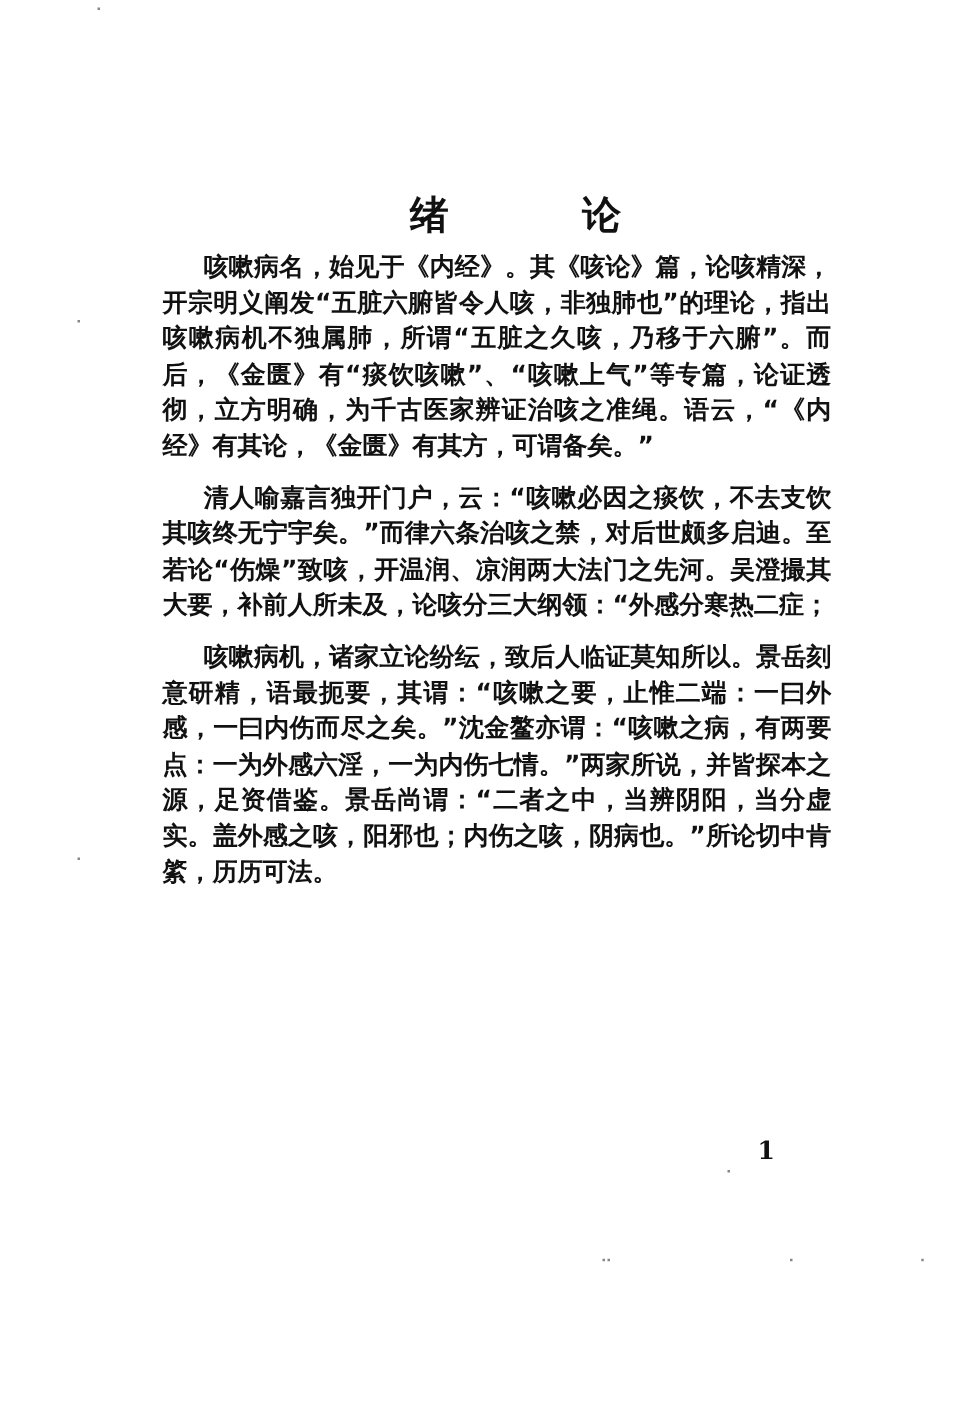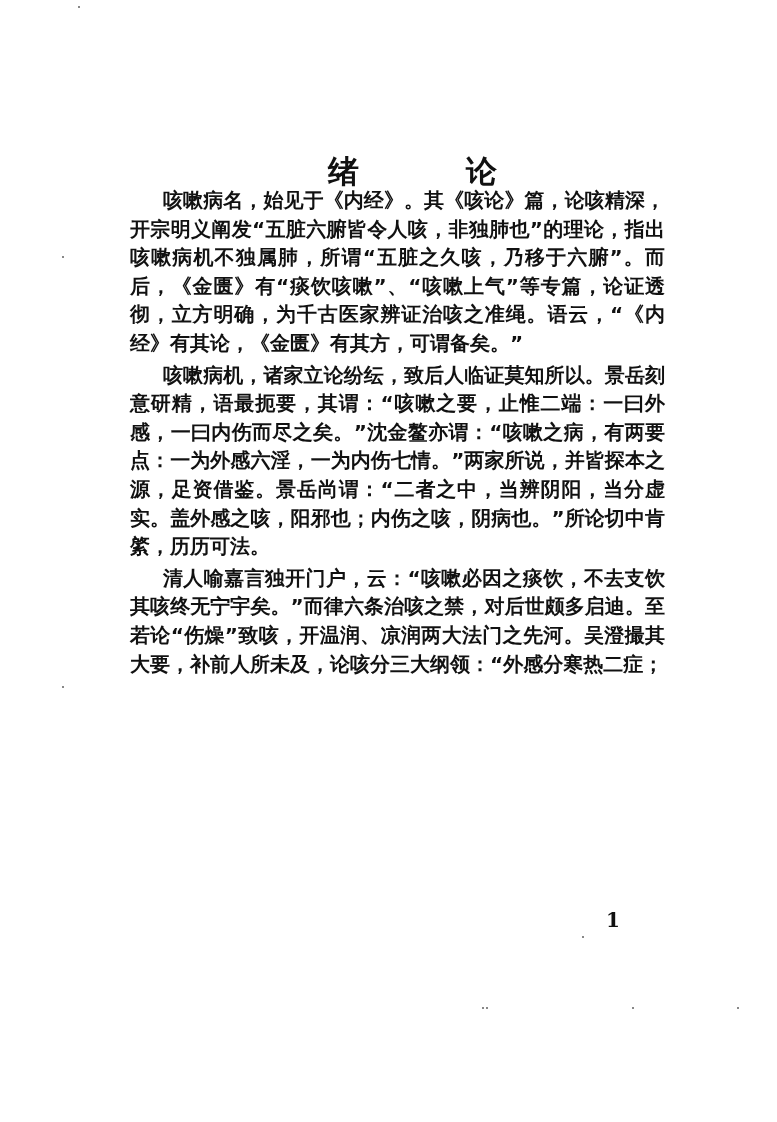--- a/index.html
+++ b/index.html
@@ -5,21 +5,21 @@
   html, body { margin: 0; padding: 0; background: #ffffff; }
   body { width: 777px; height: 1122px; position: relative; overflow: hidden;
          font-family: "DejaVu Serif", "Liberation Serif", serif; color: #111; }
   .page { position: absolute; left: 0; top: 0; width: 769px; height: 1122px; }
   .title { position: absolute; top: 130px; left: 0; width: 777px; text-align: center;
            font-size: 31px; font-weight: bold; letter-spacing: 48px; padding-left: 48px;
            font-family: "DejaVu Sans", sans-serif; }
   .body-text { position: absolute; left: 130px; top: 186px; width: 535px;
                font-size: 20px; line-height: 28.6px; text-align: justify;
                font-family: "DejaVu Sans", sans-serif; font-weight: bold; }
-  .para { text-indent: 33px; margin: 0 0 3px 0; }
+  .para { text-indent: 33px; margin: 13px 0 3px 0; }
   .page-number { position: absolute; left: 606px; top: 908px; font-size: 20px;
                  font-family: "DejaVu Serif", serif; font-weight: bold; }
   .speck { position: absolute; width: 2px; height: 2px; background: #888; }
 </style>
 </head>
 <body>
 
 <div class="page">
   <div class="speck" style="left:78px;top:6px;"></div>
   <div class="speck" style="left:62px;top:256px;"></div>
@@ -27,18 +27,18 @@
   <div class="speck" style="left:482px;top:1007px;"></div>
   <div class="speck" style="left:486px;top:1007px;"></div>
   <div class="speck" style="left:632px;top:1007px;"></div>
   <div class="speck" style="left:737px;top:1007px;"></div>
   <div class="speck" style="left:582px;top:936px;"></div>
 
   <h1 class="title">绪 论</h1>
 
   <div class="body-text">
     <p class="para">咳嗽病名，始见于《内经》。其《咳论》篇，论咳精深，开宗明义阐发“五脏六腑皆令人咳，非独肺也”的理论，指出咳嗽病机不独属肺，所谓“五脏之久咳，乃移于六腑”。而后，《金匮》有“痰饮咳嗽”、“咳嗽上气”等专篇，论证透彻，立方明确，为千古医家辨证治咳之准绳。语云，“《内经》有其论，《金匮》有其方，可谓备矣。”</p>
+    <p class="para">清人喻嘉言独开门户，云：“咳嗽必因之痰饮，不去支饮其咳终无宁宇矣。”而律六条治咳之禁，对后世颇多启迪。至若论“伤燥”致咳，开温润、凉润两大法门之先河。吴澄撮其大要，补前人所未及，论咳分三大纲领：“外感分寒热二症；</p>
     <p class="para">咳嗽病机，诸家立论纷纭，致后人临证莫知所以。景岳刻意研精，语最扼要，其谓：“咳嗽之要，止惟二端：一曰外感，一曰内伤而尽之矣。”沈金鳌亦谓：“咳嗽之病，有两要点：一为外感六淫，一为内伤七情。”两家所说，并皆探本之源，足资借鉴。景岳尚谓：“二者之中，当辨阴阳，当分虚实。盖外感之咳，阳邪也；内伤之咳，阴病也。”所论切中肯綮，历历可法。</p>
-    <p class="para">清人喻嘉言独开门户，云：“咳嗽必因之痰饮，不去支饮其咳终无宁宇矣。”而律六条治咳之禁，对后世颇多启迪。至若论“伤燥”致咳，开温润、凉润两大法门之先河。吴澄撮其大要，补前人所未及，论咳分三大纲领：“外感分寒热二症；</p>
   </div>
 
   <div class="page-number">1</div>
 </div>
 
 </body></html>

